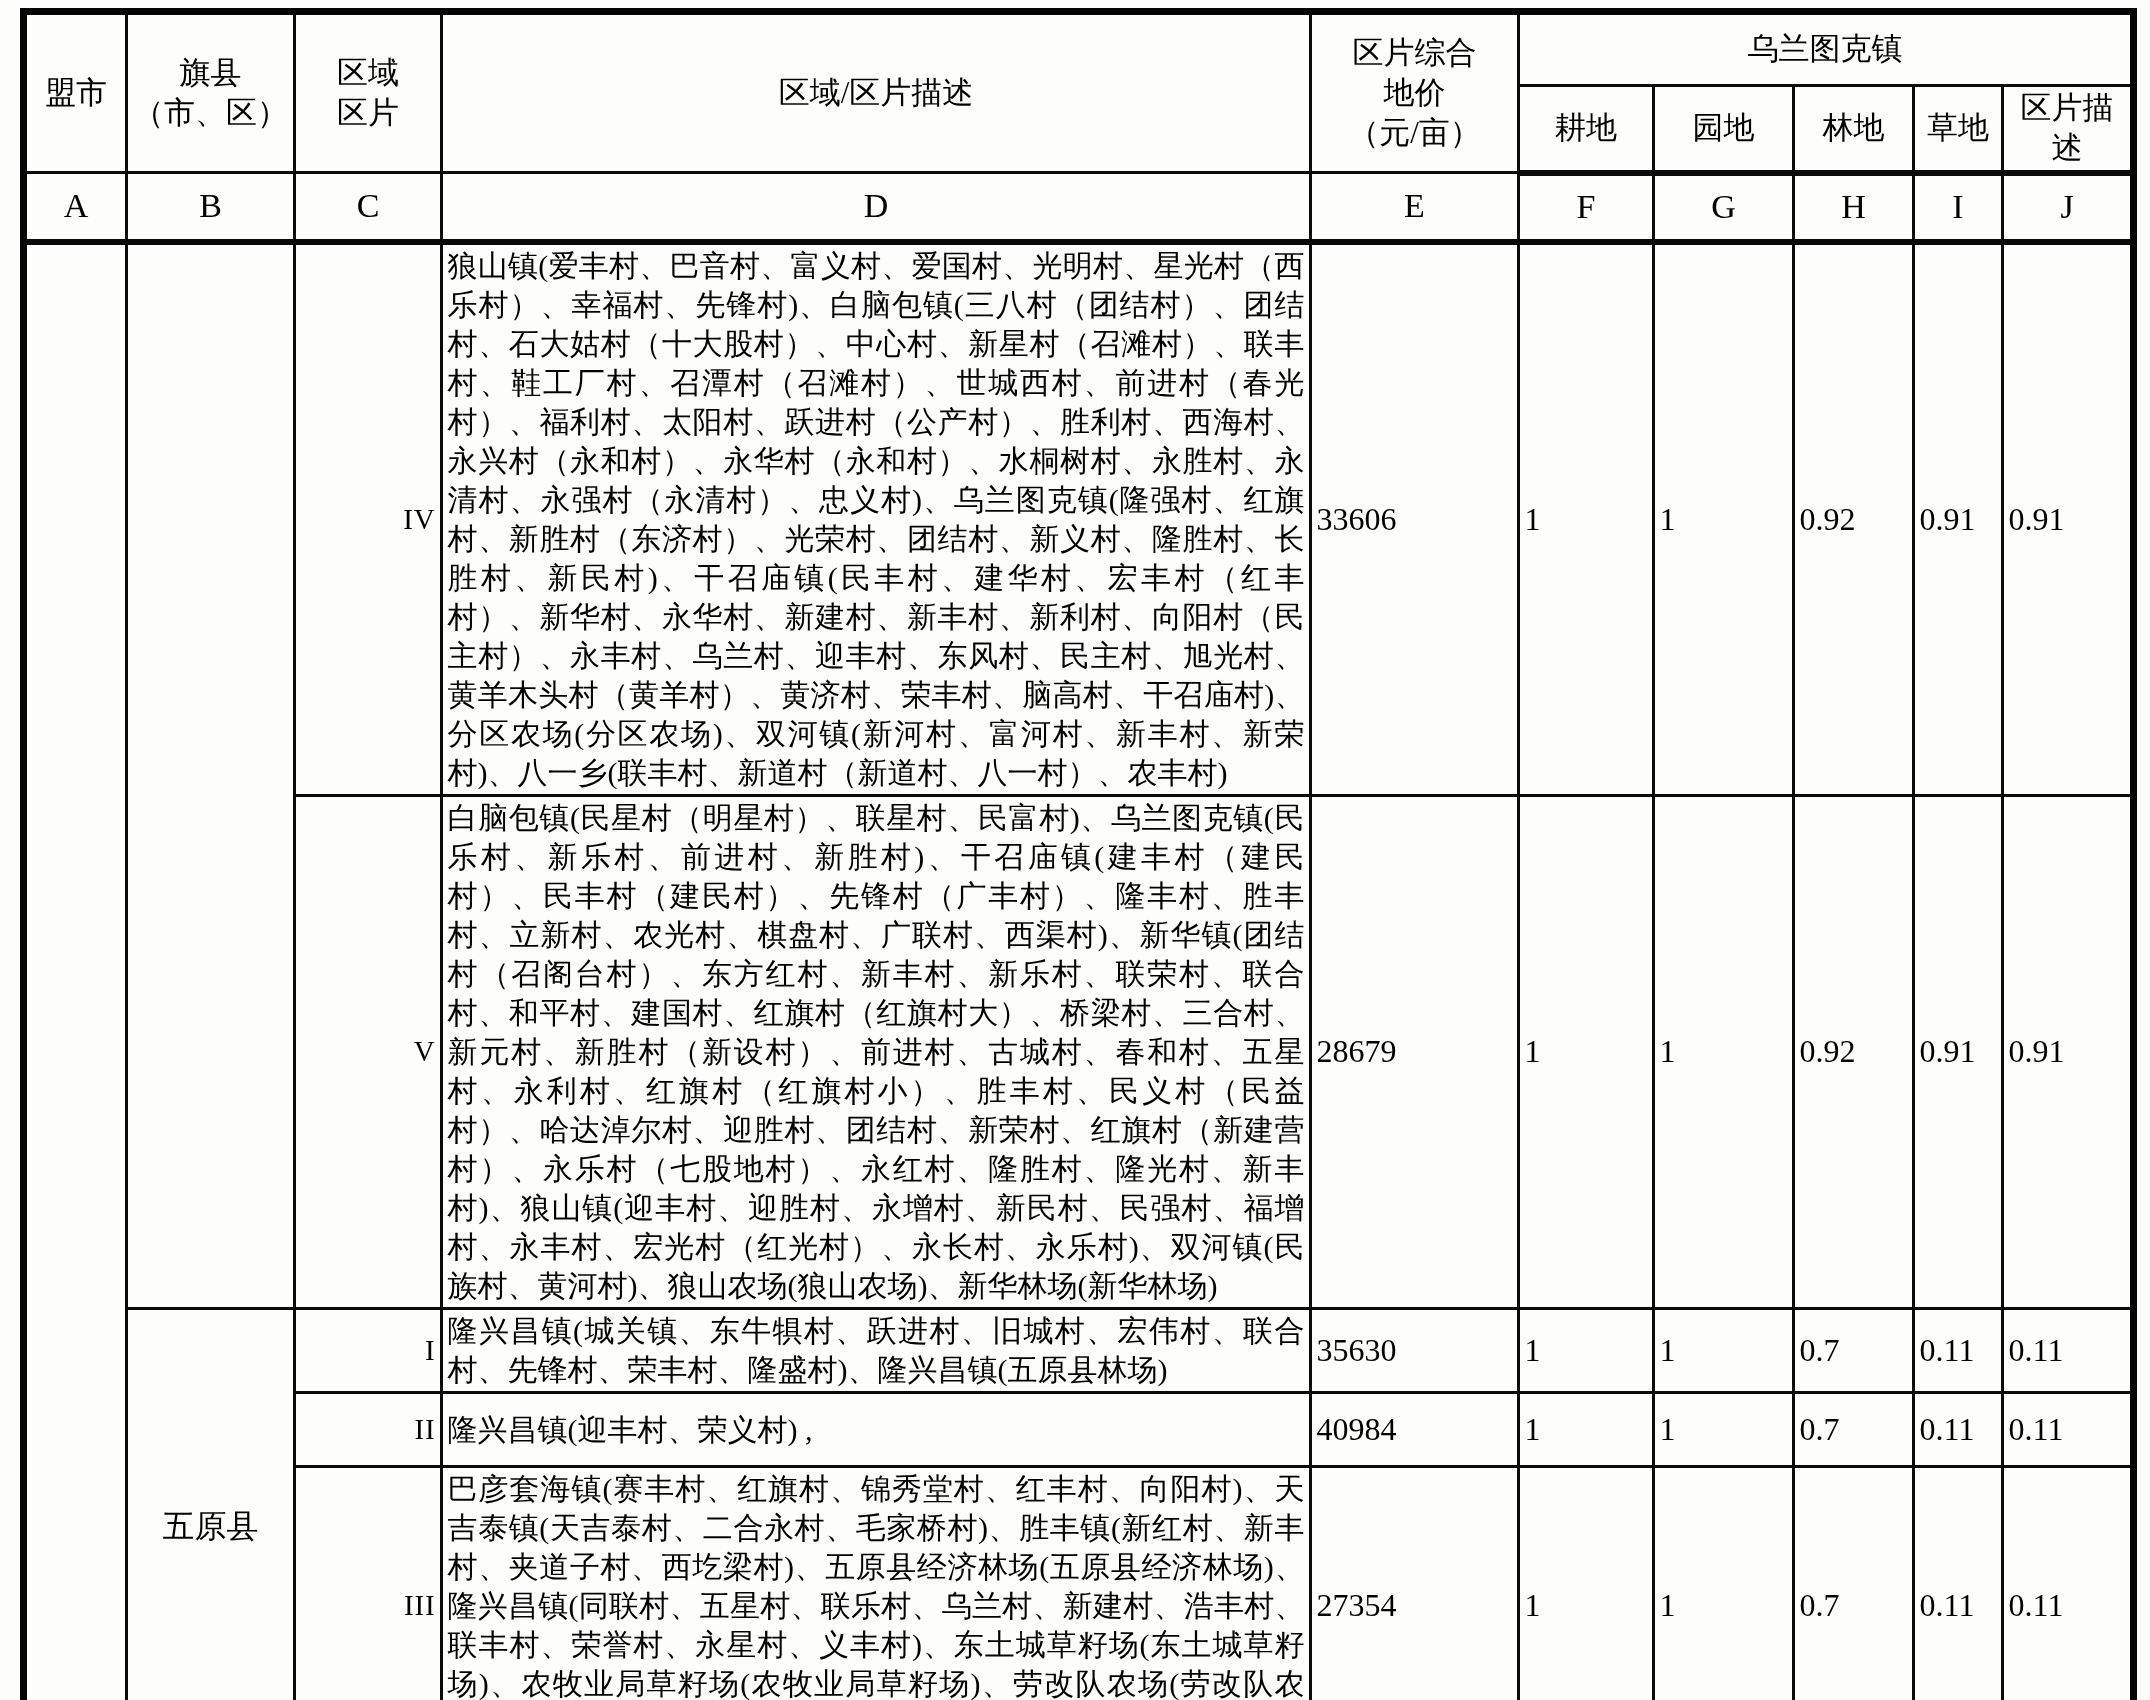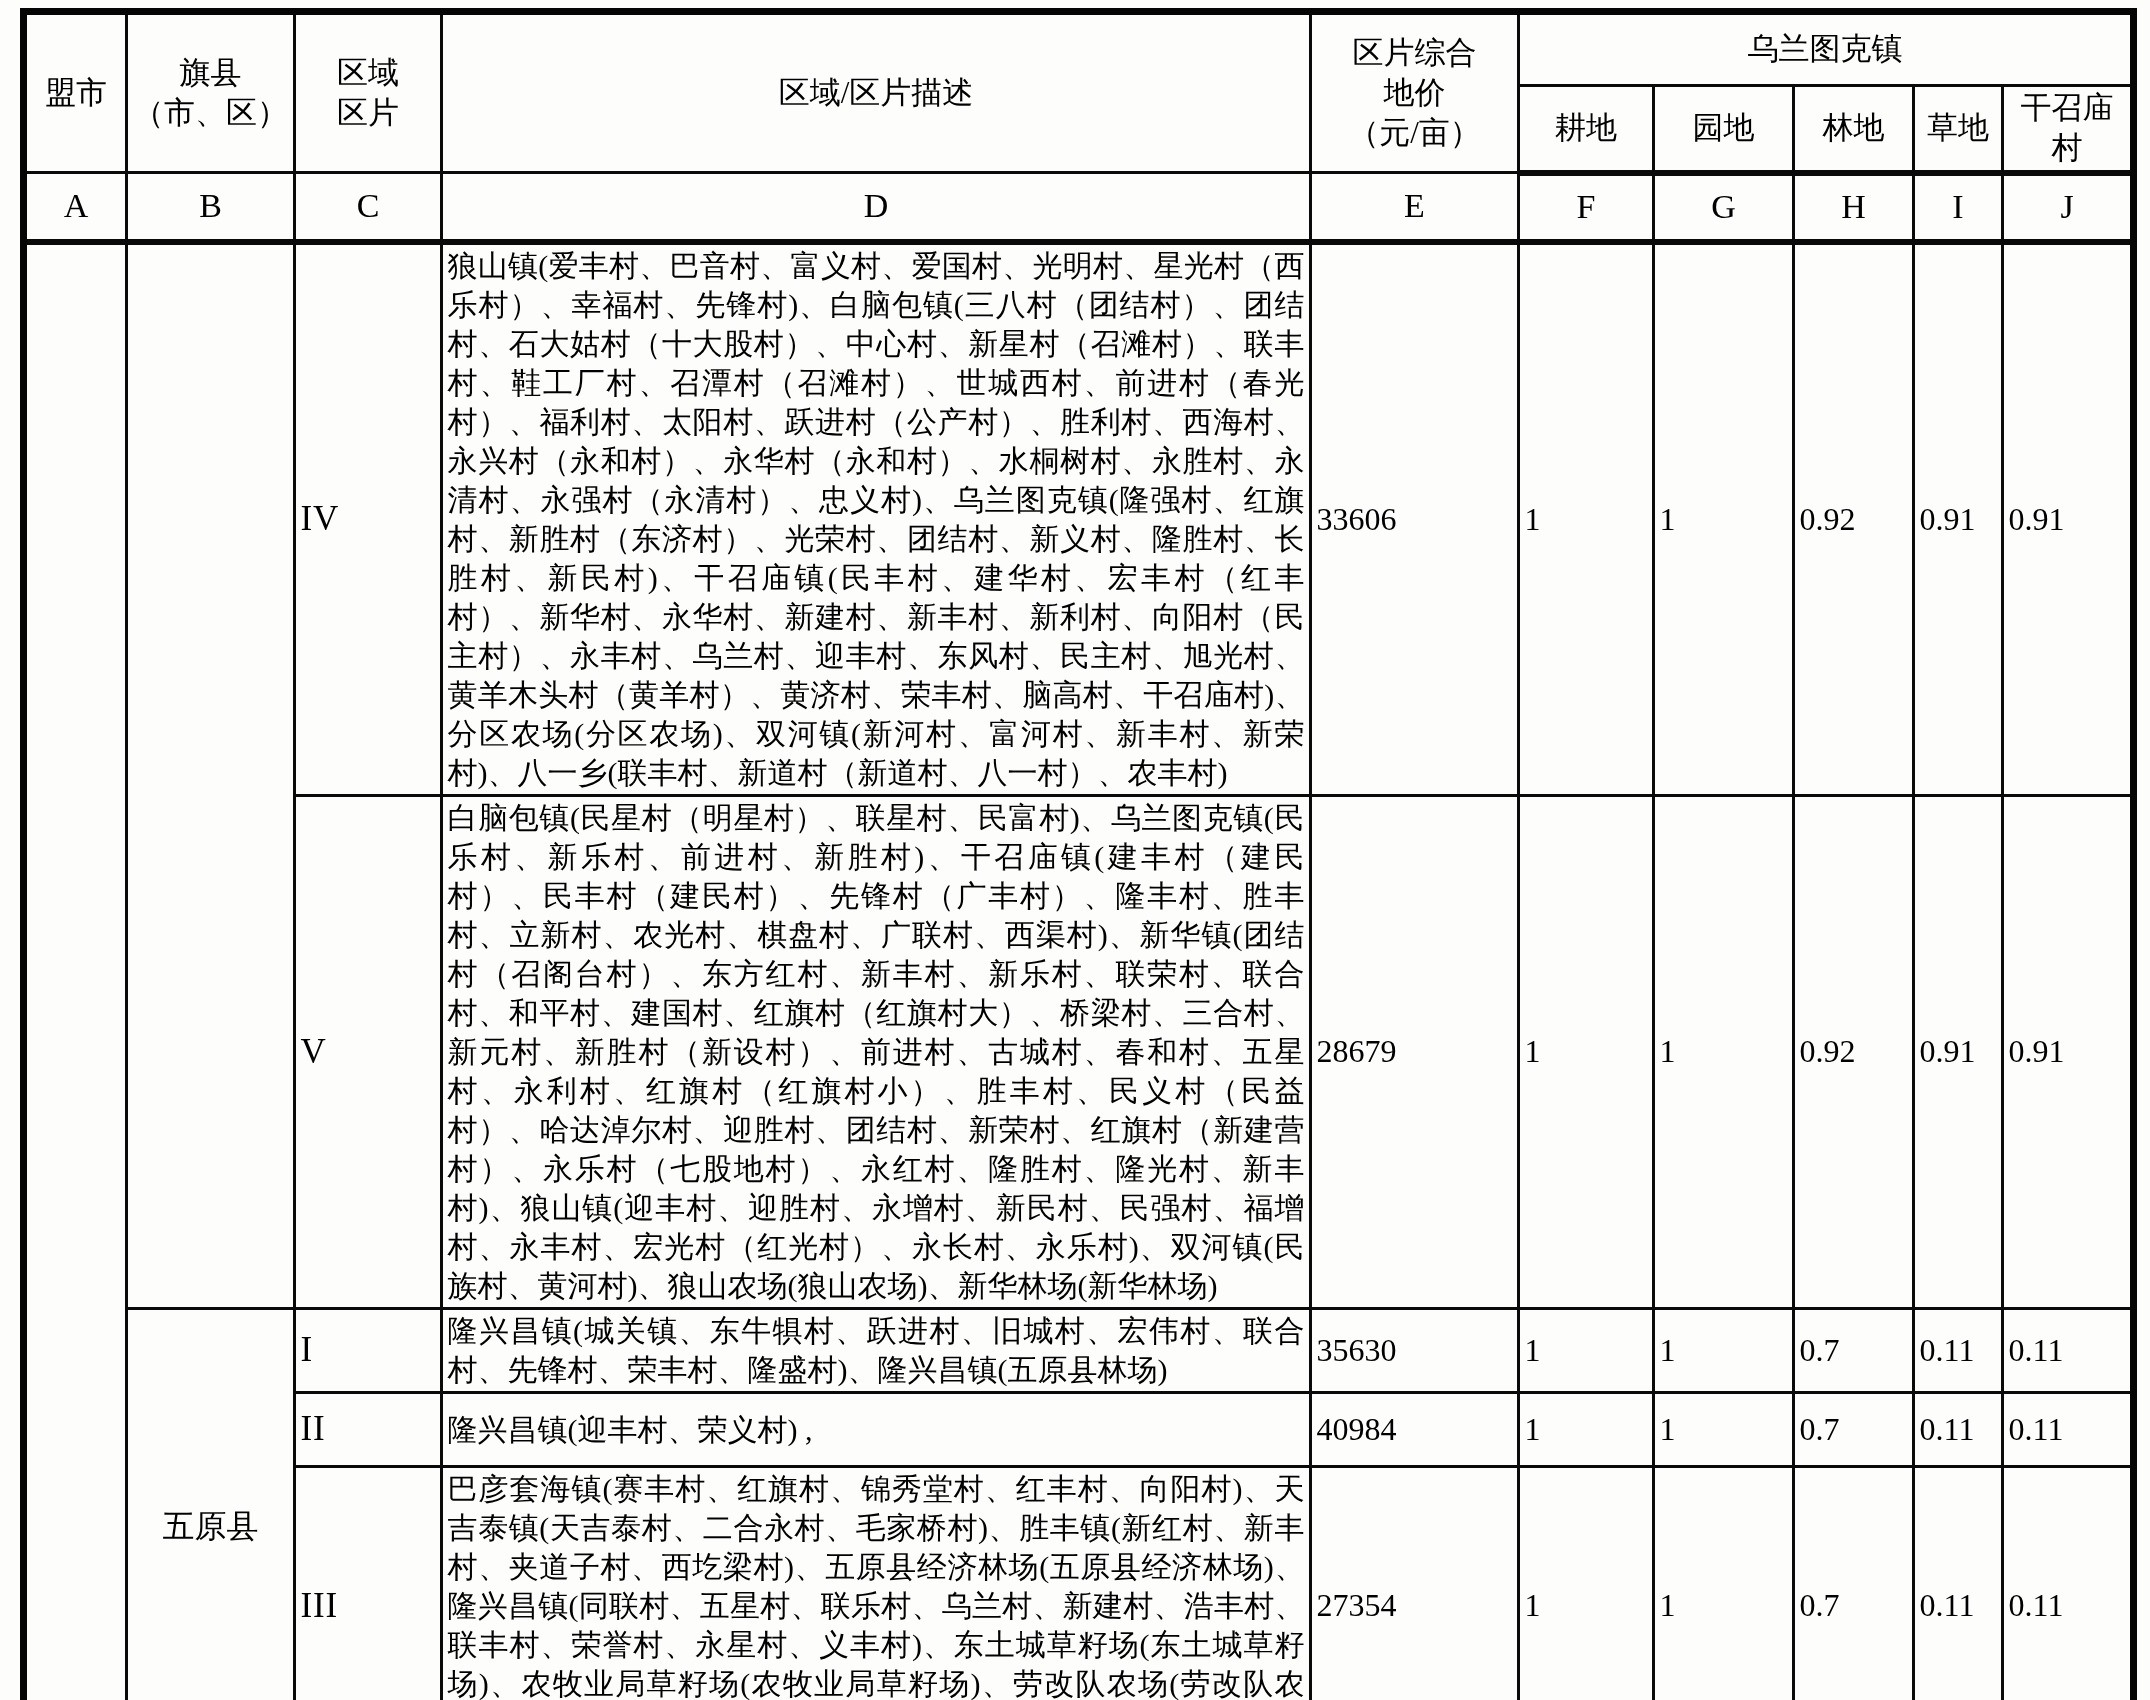--- a/index.html
+++ b/index.html
@@ -63,23 +63,23 @@
     vertical-align: middle;
   }
   .desccell {
     font-size: 30px;
     line-height: 39px;
     text-align: justify;
     vertical-align: middle;
     padding: 3.1px 1.5px 3.1px 2.3px;
   }
   .zonecell {
-    font-size: 35px;
+    font-size: 29px;
     letter-spacing: 0.8px;
-    text-align: left;
+    text-align: right;
     vertical-align: middle;
   }
   .countycell {
     font-size: 32px;
     text-align: center;
     vertical-align: middle;
   }
   .valcell {
     font-size: 32px;
     vertical-align: middle;
@@ -123,21 +123,21 @@
 地价
 （元/亩）</th>
       <th class="hcell" colspan="5">乌兰图克镇</th>
     </tr>
 
     <tr class="r-h2 hdr-sub">
       <th class="hcell">耕地</th>
       <th class="hcell">园地</th>
       <th class="hcell">林地</th>
       <th class="hcell">草地</th>
-      <th class="hcell">干召庙村</th>
+      <th class="hcell">区片描述</th>
     </tr>
 
     <tr class="r-h3 hdr-letters">
       <th class="lettercell">A</th>
       <th class="lettercell">B</th>
       <th class="lettercell">C</th>
       <th class="lettercell">D</th>
       <th class="lettercell">E</th>
       <th class="lettercell">F</th>
       <th class="lettercell">G</th>

